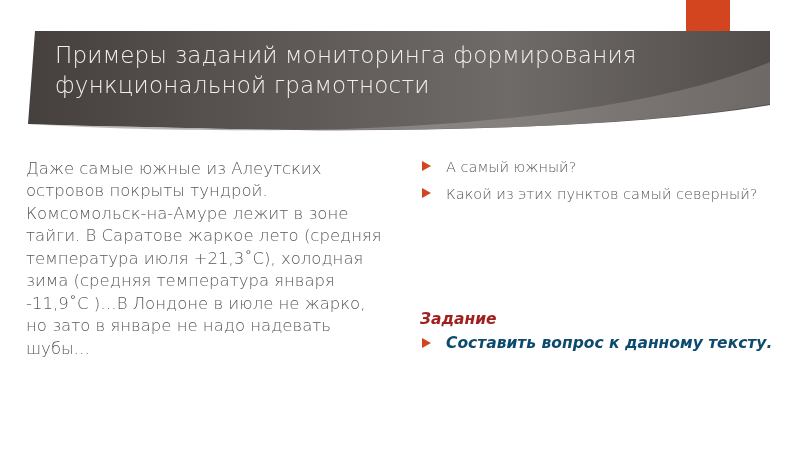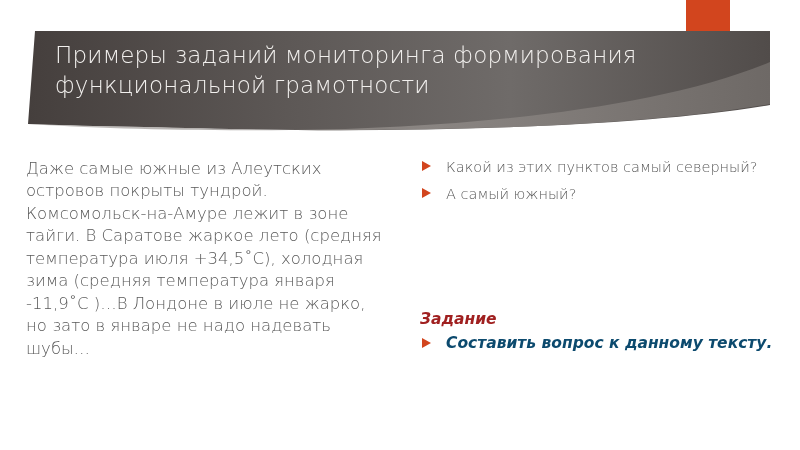--- a/index.html
+++ b/index.html
@@ -165,32 +165,32 @@
     </svg>
   </div>
 
   <div class="title-block">
     <h1 class="title-text">Примеры заданий мониторинга формирования функциональной грамотности</h1>
   </div>
 
   <div class="body-area">
 
     <div class="col-left">
-      <p class="left-paragraph">Даже самые южные из Алеутских островов покрыты тундрой. Комсомольск-на-Амуре лежит в зоне тайги. В Саратове жаркое лето (средняя температура июля +34,5˚С), холодная зима (средняя температура января -11,9˚С )…В Лондоне в июле не жарко, но зато в январе не надо надевать шубы…</p>
+      <p class="left-paragraph">Даже самые южные из Алеутских островов покрыты тундрой. Комсомольск-на-Амуре лежит в зоне тайги. В Саратове жаркое лето (средняя температура июля +21,3˚С), холодная зима (средняя температура января -11,9˚С )…В Лондоне в июле не жарко, но зато в январе не надо надевать шубы…</p>
     </div>
 
     <div class="col-right">
       <ul class="bullets">
         <li>
           <span class="marker"></span>
-          <span>Какой из этих пунктов самый северный?</span>
+          <span> А самый южный?</span>
         </li>
         <li>
           <span class="marker"></span>
-          <span> А самый южный?</span>
+          <span>Какой из этих пунктов самый северный?</span>
         </li>
       </ul>
     </div>
 
     <div class="task-block">
       <p class="task-heading">Задание</p>
       <ul class="bullets task">
         <li>
           <span class="marker"></span>
           <span>Составить вопрос к данному тексту.</span>

